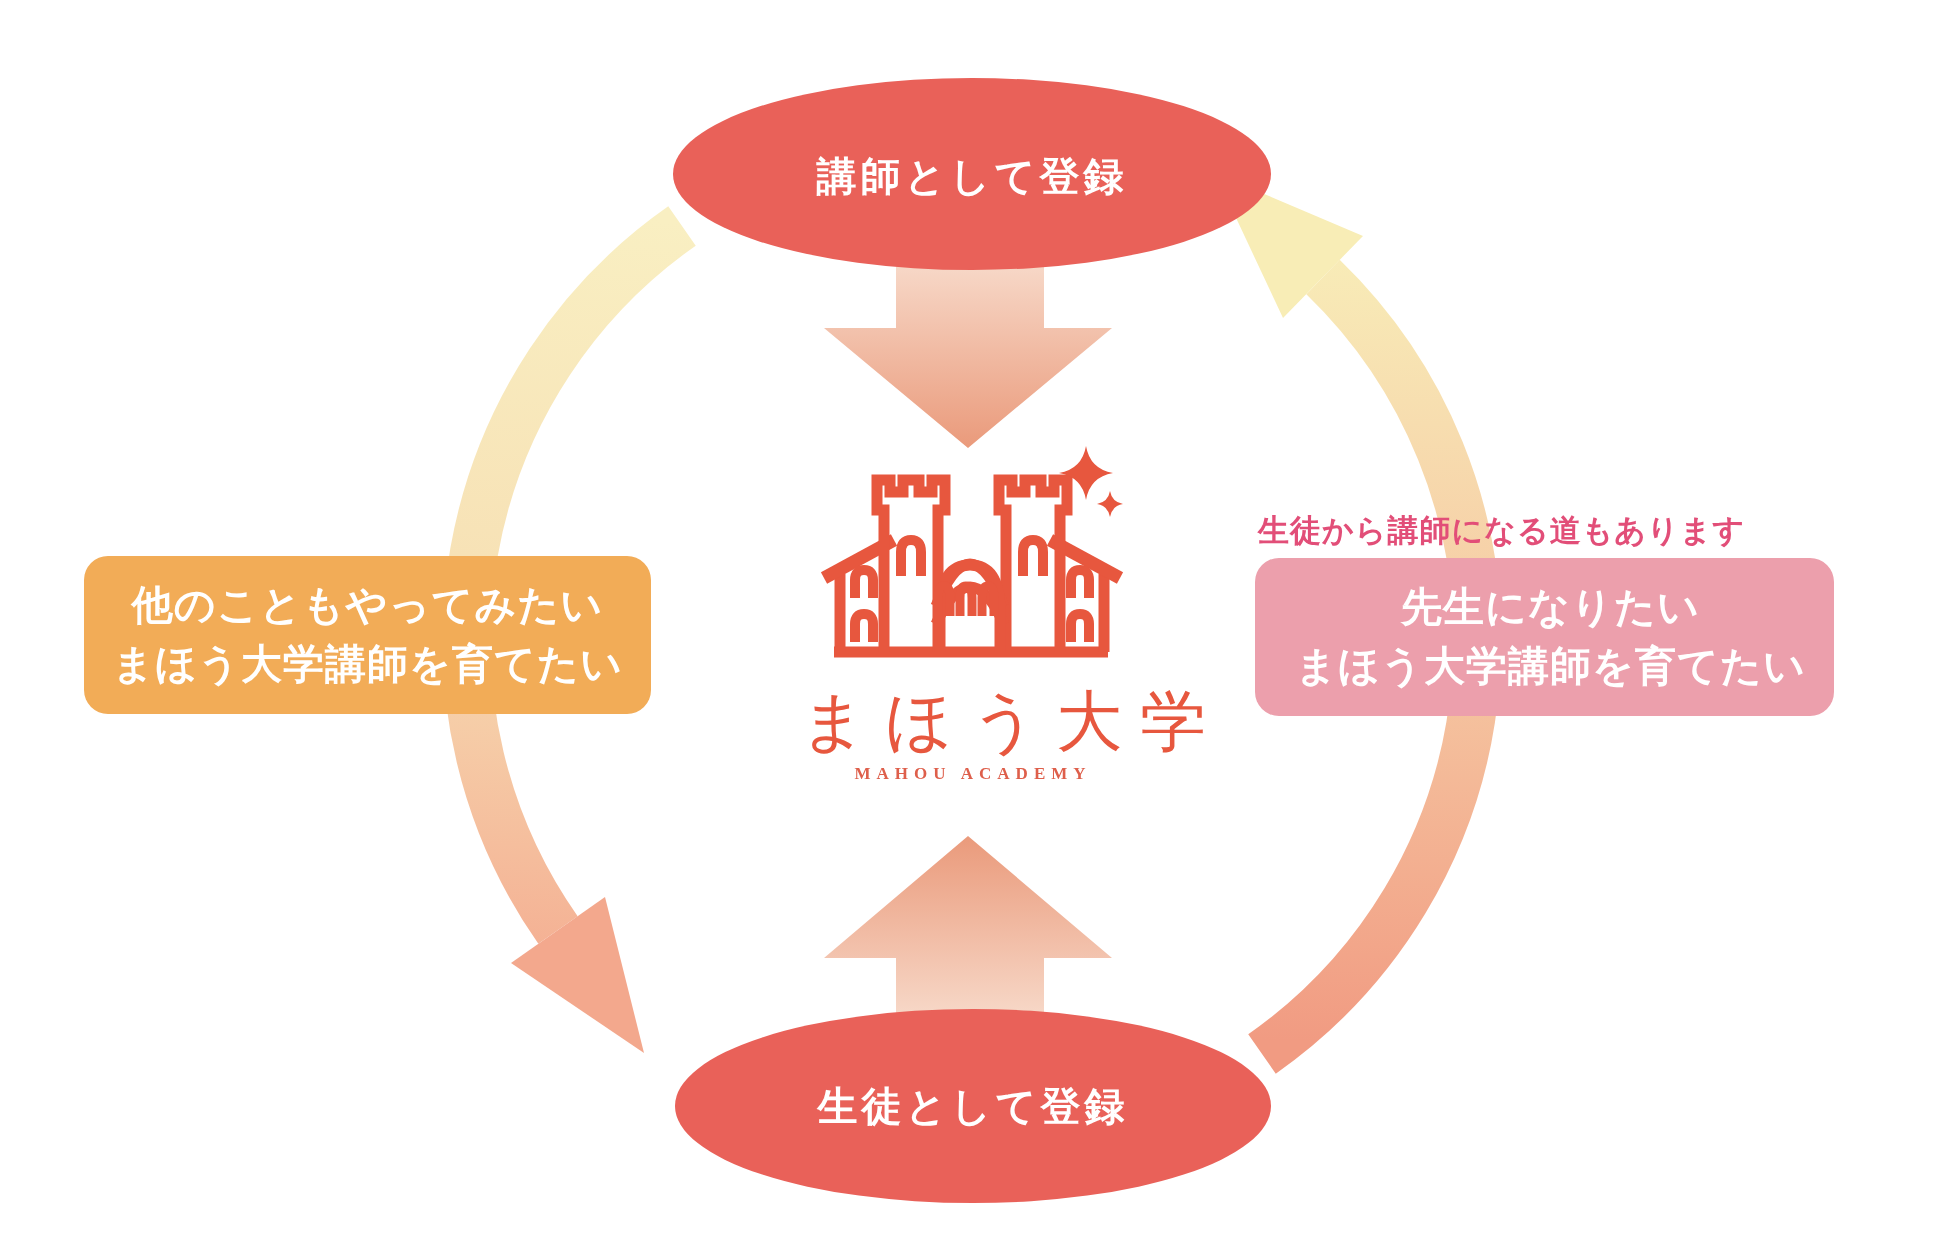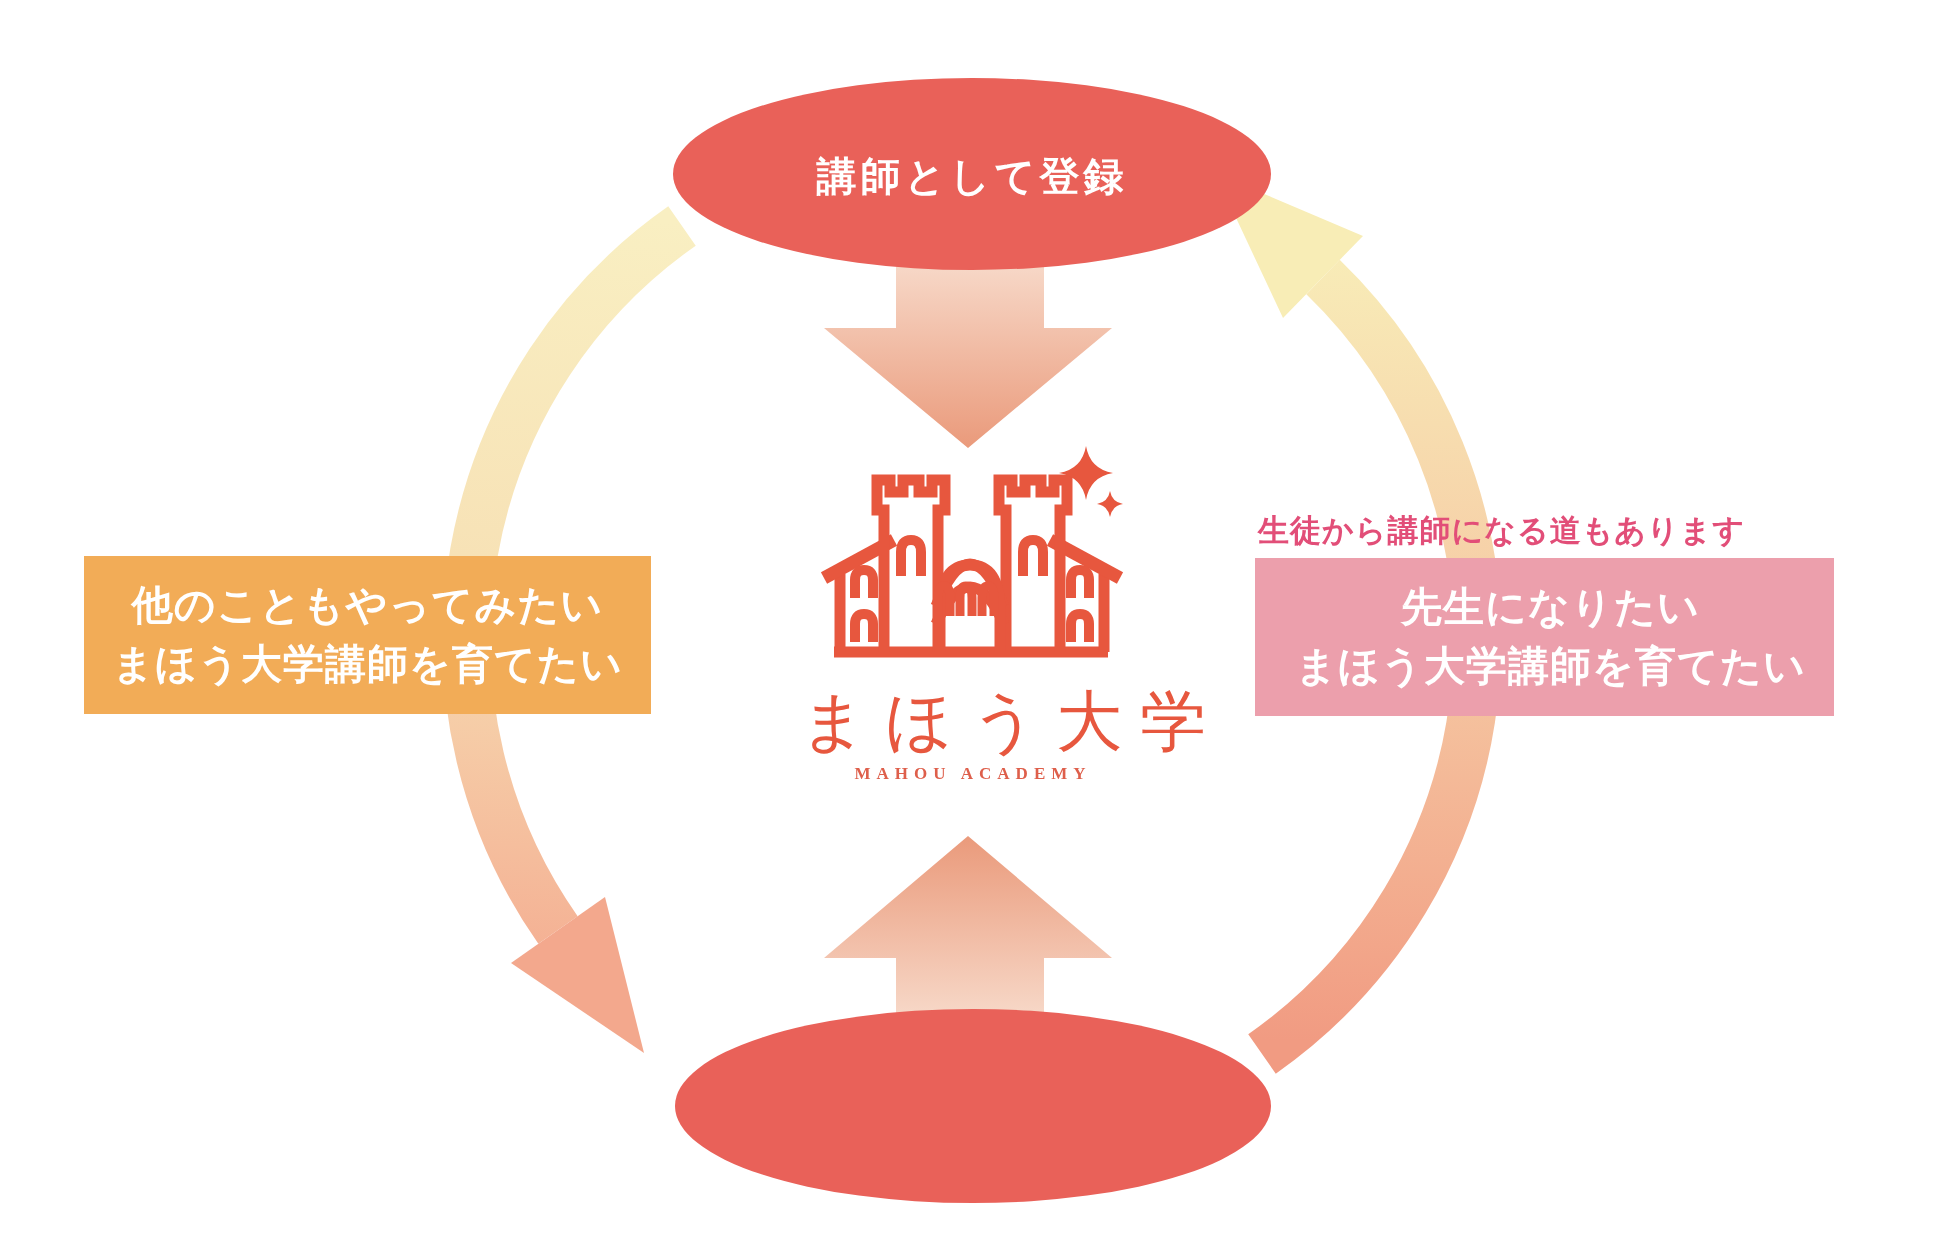--- a/index.html
+++ b/index.html
@@ -19,21 +19,21 @@
   .caption-left{
     transform:translate(-50%,-50%);
     color:#d63a2f;font-size:31px;font-weight:700;letter-spacing:1px;
   }
   .caption-right{
     transform:translateY(-50%);
     color:#e24e78;font-size:31px;font-weight:700;letter-spacing:1px;
   }
   .panel{
     position:absolute;display:flex;flex-direction:column;
-    justify-content:center;align-items:center;
+    justify-content:center;align-items:center;border-radius:24px;
   }
   .panel .line{
     color:#ffffff;font-size:41px;font-weight:700;letter-spacing:1px;
     line-height:1.45;white-space:nowrap;
   }
   .panel-left{left:84px;top:556px;width:567px;height:158px;background:#f2ac57;}
   .panel-right{left:1255px;top:558px;width:567px;height:158px;background:#ec9fac;padding-left:12px;}
   .logo-title{
     transform:translate(-50%,-50%);
     color:#e7573e;font-size:66px;letter-spacing:18px;
@@ -118,20 +118,21 @@
         <path d="M 1071 642 V 624 Q 1071 614 1080 614 Q 1089 614 1089 624 V 642"></path>
       </g>
     </g>
 
     <path d="M 1086 446 Q 1090 469 1113 473 Q 1090 477 1086 500 Q 1082 477 1059 473 Q 1082 469 1086 446" fill="#e7573e"></path>
     <path d="M 1110 491 Q 1112 502 1123 504 Q 1112 506 1110 517 Q 1108 506 1097 504 Q 1108 502 1110 491" fill="#e7573e"></path>
   </svg>
 
   <div class="txt ellipse-label" style="left:972px;top:176px;">講師として登録</div>
 
+  <div class="txt ellipse-label" style="left:973px;top:1106px;">生徒として登録</div>
 
   <div class="txt logo-title" style="left:971px;top:722px;margin-left:41px;">まほう大学</div>
 
   <div class="txt logo-subtitle" style="left:973px;top:774px;">MAHOU ACADEMY</div>
 
 
   <div class="panel panel-left">
     <div class="line">他のこともやってみたい</div>
     <div class="line">まほう大学講師を育てたい</div>
   </div>

